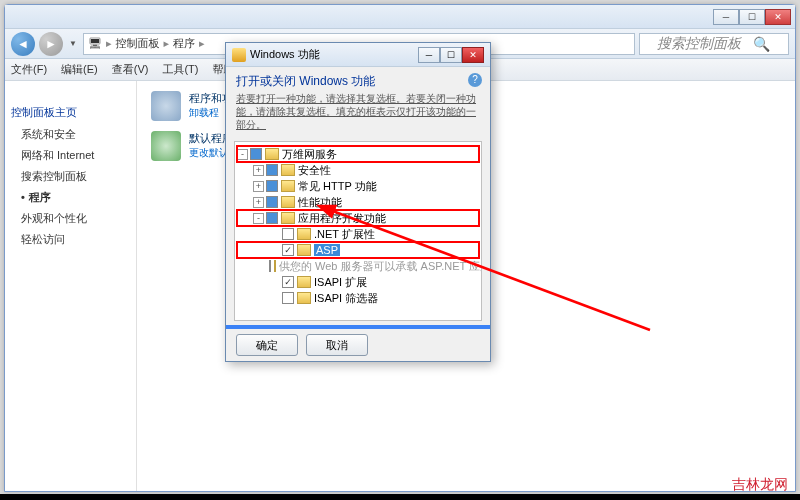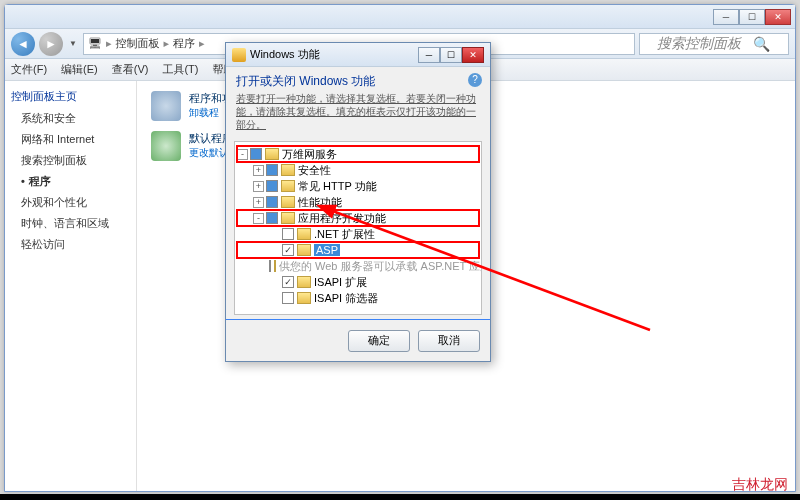--- a/index.html
+++ b/index.html
@@ -16,21 +16,21 @@
 .navbar { height: 30px; background: linear-gradient(#eef3f9,#dee8f3); display: flex; align-items: center; padding: 0 6px; gap: 4px; border-bottom: 1px solid #c0cfde; }
 .nav-arrow { width: 24px; height: 24px; border-radius: 12px; background: radial-gradient(circle at 30% 30%, #7fb8e8, #3a7ec0); color: #fff; display: flex; align-items: center; justify-content: center; font-size: 12px; }
 .nav-arrow.fwd { background: radial-gradient(circle at 30% 30%, #cfcfcf, #9a9a9a); }
 .nav-dd { width: 12px; font-size: 8px; color: #555; text-align: center; }
 .breadcrumb { flex: 1; height: 22px; border: 1px solid #b0c0d0; background: #fff; display: flex; align-items: center; padding: 0 4px; font-size: 11px; color: #333; gap: 4px; }
 .bc-sep { color: #888; }
 .search { width: 150px; height: 22px; border: 1px solid #b0c0d0; background: #fff; display: flex; align-items: center; padding: 0 17px; font-size: 14px; color: #888; font-style: italic; }
 .search .sicon { margin-left: auto; color: #5a8ac8; font-style: normal; }
 .menubar { height: 22px; background: linear-gradient(#f4f6f9,#e6ebf1); border-bottom: 1px solid #d0d8e0; display: flex; align-items: center; padding: 0 6px; font-size: 11px; gap: 14px; color: #333; }
 .expl-body { position: absolute; top: 76px; left: 0; right: 0; bottom: 0; display: flex; }
-.sidebar { width: 132px; border-right: 1px solid #e0e0e0; padding: 8px 6px; }
+.sidebar { width: 132px; border-right: 1px solid #e0e0e0; padding: 24px 6px; }
 .sb-head { font-size: 11px; color: #003399; margin-bottom: 4px; }
 .sb-item { font-size: 11px; color: #333; padding: 3px 4px 3px 10px; }
 .sb-item.sel { font-weight: bold; }
 .sb-item.sel::before { content: "•"; color: #333; margin-right: 4px; }
 .content { flex: 1; padding: 10px 14px; position: relative; }
 .prog-block { display: flex; gap: 8px; margin-bottom: 10px; }
 .prog-ico { width: 30px; height: 30px; background: radial-gradient(circle,#c8d8e8,#8aa8c8); border-radius: 4px; }
 .prog-ico.b { background: radial-gradient(circle,#cce8cc,#6ab06a); }
 .prog-txt { font-size: 11px; }
 .prog-title { color: #003366; }
@@ -52,21 +52,21 @@
 .node { display: flex; align-items: center; height: 16px; white-space: nowrap; }
 .exp { width: 11px; height: 11px; border: 1px solid #999; font-size: 9px; line-height: 9px; text-align: center; color: #555; margin-right: 2px; background: #fff; }
 .noexp { width: 13px; }
 .cb { width: 12px; height: 12px; border: 1px solid #888; background: #fff; margin-right: 3px; display: inline-flex; align-items: center; justify-content: center; font-size: 9px; color: #333; }
 .cb.full { background: #4a90d8; }
 .cb.chk::after { content: "✓"; }
 .fld { width: 14px; height: 12px; background: linear-gradient(#ffe890,#e8c050); border: 1px solid #c0a040; margin-right: 3px; }
 .lbl { color: #000; }
 .lbl.sel { background: #3a8ad8; color: #fff; padding: 0 2px; }
 .hl-red { outline: 2px solid #ff0000; outline-offset: -1px; }
-.dlg-foot { height: 42px; display: flex; align-items: center; justify-content: flex-end; gap: 8px; padding: 0 10px; border-top: 1px solid #3b82f6; }
+.dlg-foot { height: 36px; display: flex; align-items: center; gap: 8px; padding: 0 10px; border-top: 4px solid #3b82f6; }
 .btn { width: 62px; height: 22px; border: 1px solid #8a9aac; background: linear-gradient(#fdfdfd,#e4e8ec); font-size: 11px; border-radius: 3px; }
 
 .arrow-svg { position: absolute; left: 310px; top: 100px; width: 360px; height: 260px; pointer-events: none; }
 
 .watermark { position: absolute; right: 12px; bottom: 6px; font-size: 14px; color: #d02030; font-family: "SimSun", serif; }
 .blackbar { position: absolute; left: 0; right: 0; bottom: 0; height: 6px; background: #000; }
 </style>
 </head>
 <body>
 
@@ -105,21 +105,20 @@
     </div>
     <div class="expl-body">
       <div class="sidebar">
         <div class="sb-head">控制面板主页</div>
         <div id="sb-list">
             <div class="sb-item">系统和安全</div>
             <div class="sb-item">网络和 Internet</div>
             <div class="sb-item">搜索控制面板</div>
             <div class="sb-item sel">程序</div>
             <div class="sb-item">外观和个性化</div>
-            <div class="sb-item">时钟、语言和区域</div>
             <div class="sb-item">轻松访问</div>
           </div>
       </div>
       <div class="content">
         <div class="prog-block">
           <div class="prog-ico"></div>
           <div class="prog-txt">
             <div class="prog-title">程序和功</div>
             <div class="prog-link">卸载程</div>
           </div>

